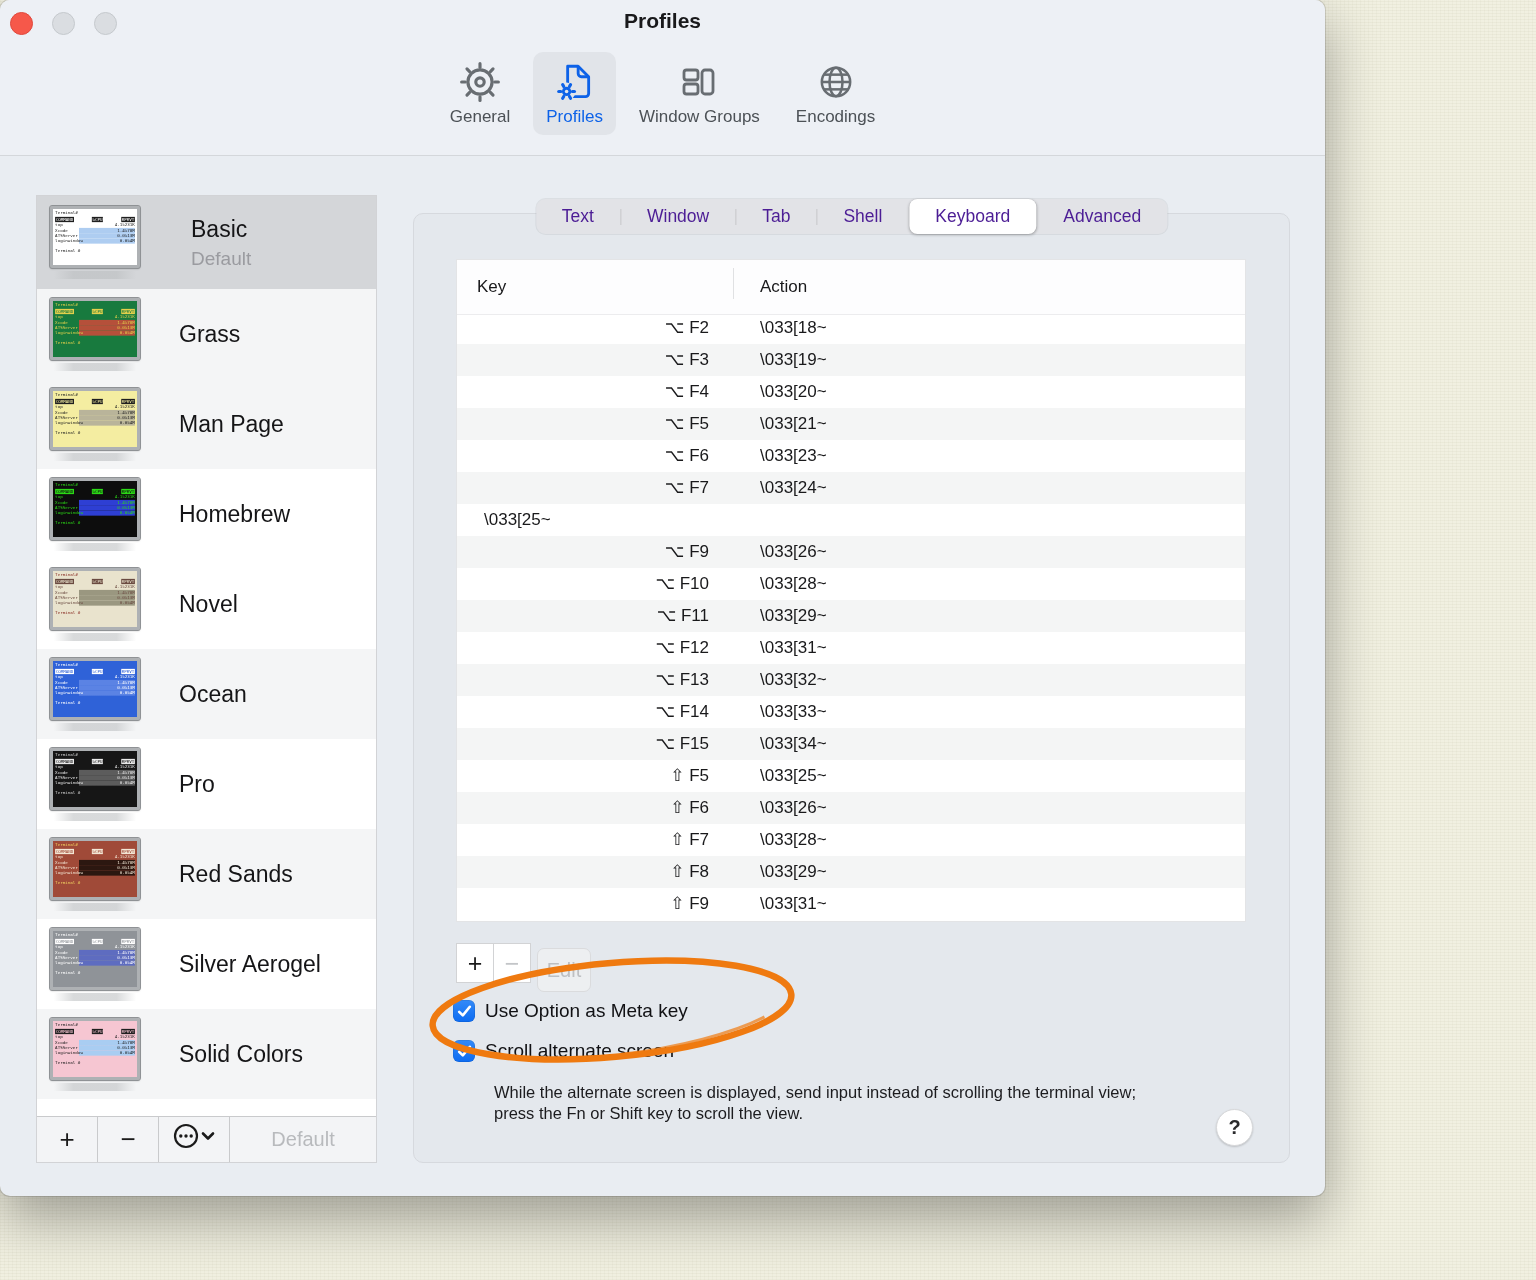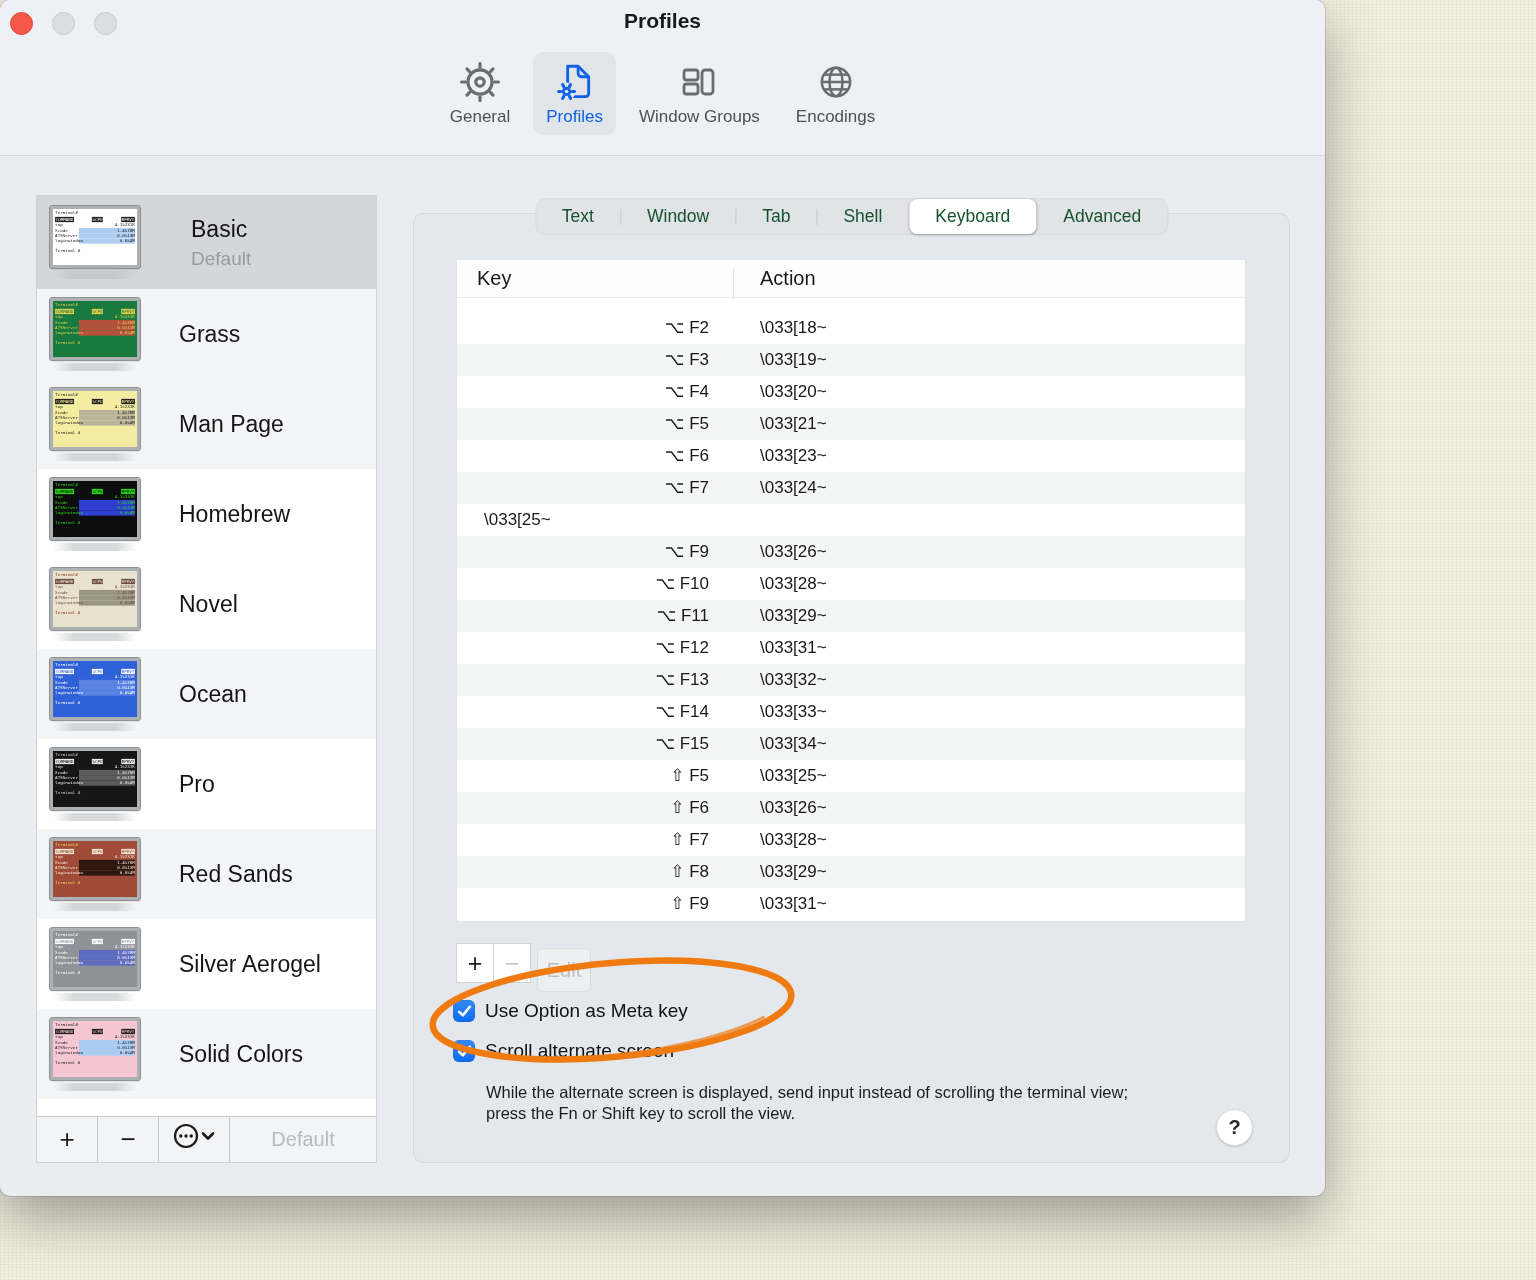--- a/index.html
+++ b/index.html
@@ -64,50 +64,50 @@
     font-size:26px; color:#1a1a1a; }
   .sf-add,.sf-rem{ flex:0 0 61px; font-weight:400; }
   .sf-menu{ flex:0 0 71px; }
   .sf-default{ flex:1; border-right:none; font-size:20px; color:#b8babd; }
   
   .panel{ position:absolute; left:413px; top:213px; width:877px; height:950px;
     background:#e4e8ed; border:1px solid #d6d9de; border-radius:10px; }
   .tabs{ position:absolute; top:-15px; left:50%; transform:translateX(-50%);
     display:flex; align-items:center; height:35px; background:#e2e3e7; border-radius:9px;
     box-shadow:0 0 0 1px rgba(0,0,0,.06); }
-  .tab-seg{ height:35px; line-height:35px; padding:0 26px; font-size:17.5px; color:#14532d;
+  .tab-seg{ height:35px; line-height:35px; padding:0 26px; font-size:17.5px; color:#4c1d95;
     border-radius:8px; white-space:nowrap; }
   .tab-seg.selected{ background:#ffffff; box-shadow:0 1px 3px rgba(0,0,0,.28), 0 0 0 0.5px rgba(0,0,0,.06); }
   .tab-sep{ width:1px; height:16px; background:#c6c7ca; }
   .tab-sep.hidden{ visibility:hidden; }
   .table{ position:absolute; left:42px; top:45px; width:790px; height:663px;
     background:#ffffff; border:1px solid #e3e4e6; }
-  .t-header{ position:relative; height:38px; border-bottom:1px solid #ececee;
-    display:flex; align-items:center; font-size:20px; color:#19191b; background:#fdfdfe; }
+  .t-header{ position:relative; height:55px; border-bottom:1px solid #ececee;
+    display:flex; align-items:center; font-size:17px; color:#19191b; background:#fdfdfe; }
   .t-h-key{ padding-left:20px; width:276px; }
   .t-h-divider{ position:absolute; left:276px; top:8px; height:31px; width:1px; background:#e0e1e3; }
   .t-h-action{ padding-left:27px; }
   .t-body{ position:absolute; top:52px; left:0; width:100%; }
   .t-r{ display:flex; height:32px; line-height:32px; font-size:17px; color:#19191b; }
   .t-r.alt{ background:#f4f5f5; }
   .t-r .k{ width:276px; text-align:right; padding-right:24px; }
   .t-r .a{ padding-left:27px; }
   .btn-row{ position:absolute; left:42px; top:729px; display:flex; align-items:flex-start; }
   .sq-btn{ width:38px; height:40px; background:#ffffff; border:1px solid #d2d3d5;
     font-size:25px; color:#1a1a1a; font-family:"Liberation Sans",sans-serif; line-height:36px; }
   .sq-btn.rem{ margin-left:-1px; color:#c3c5c8; }
   .edit-btn{ margin-left:6px; margin-top:5px; width:54px; height:44px; background:#edeff1;
     border:1px solid #dadbdd; border-radius:7px; font-size:20px; color:#bdbfc2;
     font-family:"Liberation Sans",sans-serif; }
   .cb-row{ position:absolute; left:39px; display:flex; align-items:center; gap:10px; }
   .cb-box{ width:22px; height:22px; border-radius:6px;
     background:linear-gradient(#338af8,#0d6cf2); display:flex; align-items:center; justify-content:center;
     box-shadow:inset 0 0 0 0.5px rgba(0,0,0,.15); }
   .cb-label{ font-size:19px; color:#111114; }
-  .help-text{ position:absolute; left:72px; top:868px; width:672px;
+  .help-text{ position:absolute; left:80px; top:868px; width:672px;
     font-size:16.5px; line-height:21px; color:#1c1c1f; }
   .help-btn{ position:absolute; left:802px; top:895px; width:37px; height:37px; border-radius:50%;
     background:#ffffff; border:1px solid #d7d8da; box-shadow:0 1px 2px rgba(0,0,0,.18);
     font-size:20px; font-weight:700; color:#2a2a2c; font-family:"Liberation Sans",sans-serif; }
   .annotation{ position:absolute; left:420px; top:950px; pointer-events:none; }
 </style>
 </head>
 <body>
 
 <div class="desktop">

